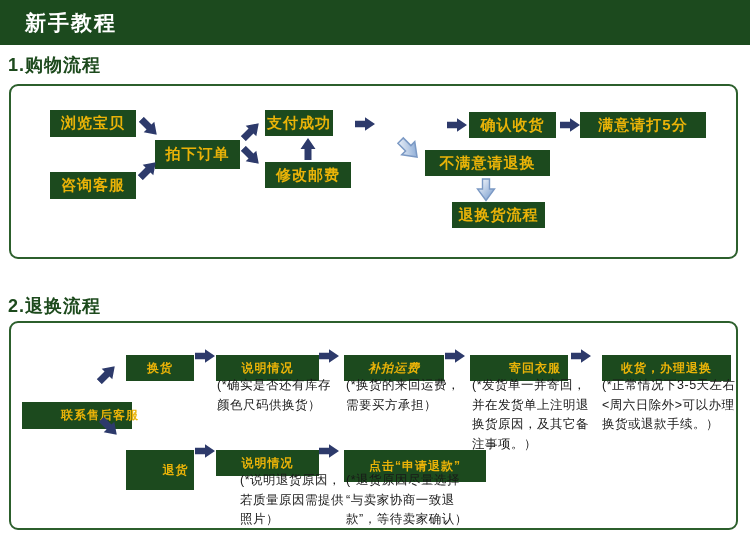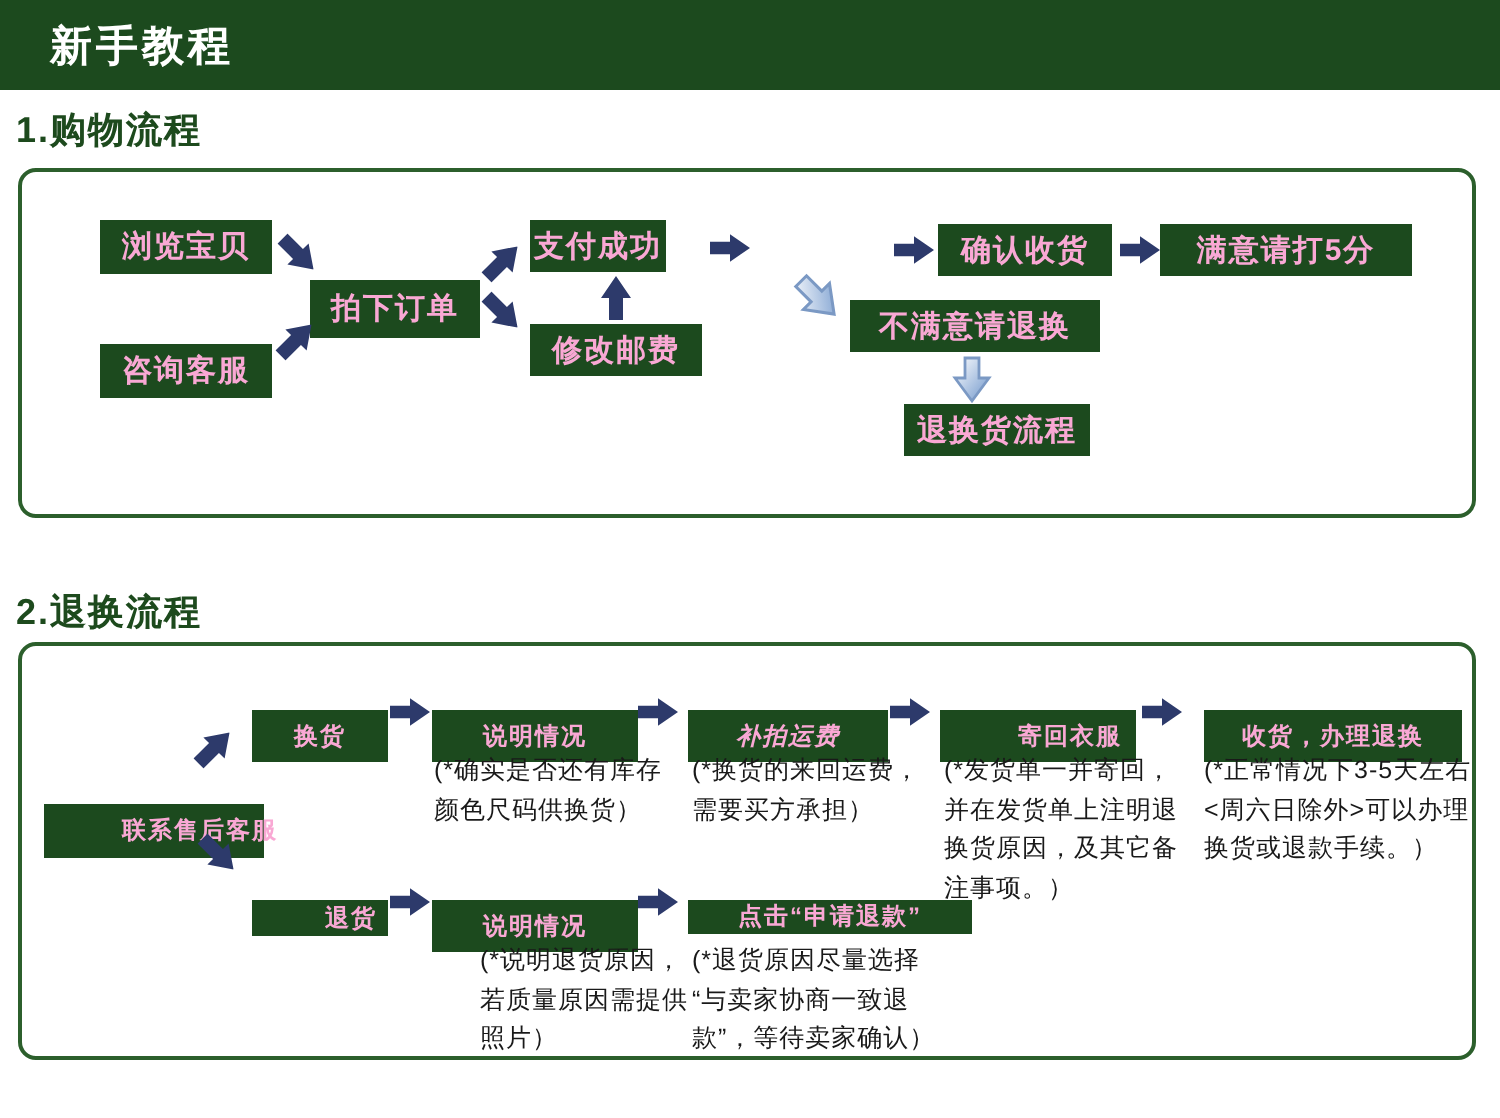--- a/index.html
+++ b/index.html
@@ -15,21 +15,21 @@
   }
   .sec-title {
     position:absolute; color:#1d4a1d; font-weight:bold; font-size:18px;
     letter-spacing:1px;
   }
   .container {
     position:absolute; background:#ffffff;
     border:2px solid #2c5f2c; border-radius:9px; box-sizing:border-box;
   }
   .node {
-    position:absolute; background:#1c4a1e; color:#f9a8d4; font-weight:bold;
+    position:absolute; background:#1c4a1e; color:#eab308; font-weight:bold;
     display:flex; align-items:center; justify-content:center;
     font-size:15px; letter-spacing:1px; box-sizing:border-box; text-align:center;
     white-space:nowrap;
   }
   .f2 .node { font-size:12px;margin-top:12px; }
   .note {
     position:absolute; color:#191919; font-size:12.5px; line-height:19.5px;
     white-space:pre-line; letter-spacing:0.5px;
   }
   .arrow { position:absolute; line-height:0; }
@@ -116,23 +116,23 @@
 <div class="sec-title" style="left:8px; top:294px;">2.退换流程</div>
 
 <div class="container f2" style="left:9px; top:321px; width:729px; height:209px;">
 
   <div class="node" style="left:11px; top:67px; width:110px; height:27px;padding-left:46px;">联系售后客服</div>
   <div class="node" style="left:115px; top:20px; width:68px; height:26px;">换货</div>
   <div class="node" style="left:205px; top:20px; width:103px; height:26px;">说明情况</div>
   <div class="node" style="left:333px; top:20px; width:100px; height:26px;font-style:italic;">补拍运费</div>
   <div class="node" style="left:459px; top:20px; width:98px; height:26px;padding-left:32px;">寄回衣服</div>
   <div class="node" style="left:591px; top:20px; width:129px; height:26px;">收货，办理退换</div>
-  <div class="node" style="left:115px; top:115px; width:68px; height:18px;padding-left:31px;">退货</div>
+  <div class="node" style="left:115px; top:115px; width:68px; height:40px;padding-left:31px;">退货</div>
   <div class="node" style="left:205px; top:115px; width:103px; height:26px;">说明情况</div>
-  <div class="node" style="left:333px; top:115px; width:142px; height:17px;">点击“申请退款”</div>
+  <div class="node" style="left:333px; top:115px; width:142px; height:32px;">点击“申请退款”</div>
 
   <div class="note" style="left:206px; top:53px; width:128px;">(*确实是否还有库存
 颜色尺码供换货）</div>
   <div class="note" style="left:335px; top:53px; width:124px;">(*换货的来回运费，
 需要买方承担）</div>
   <div class="note" style="left:461px; top:53px; width:130px;">(*发货单一并寄回，
 并在发货单上注明退
 换货原因，及其它备
 注事项。）</div>
   <div class="note" style="left:591px; top:53px; width:150px;">(*正常情况下3-5天左右

